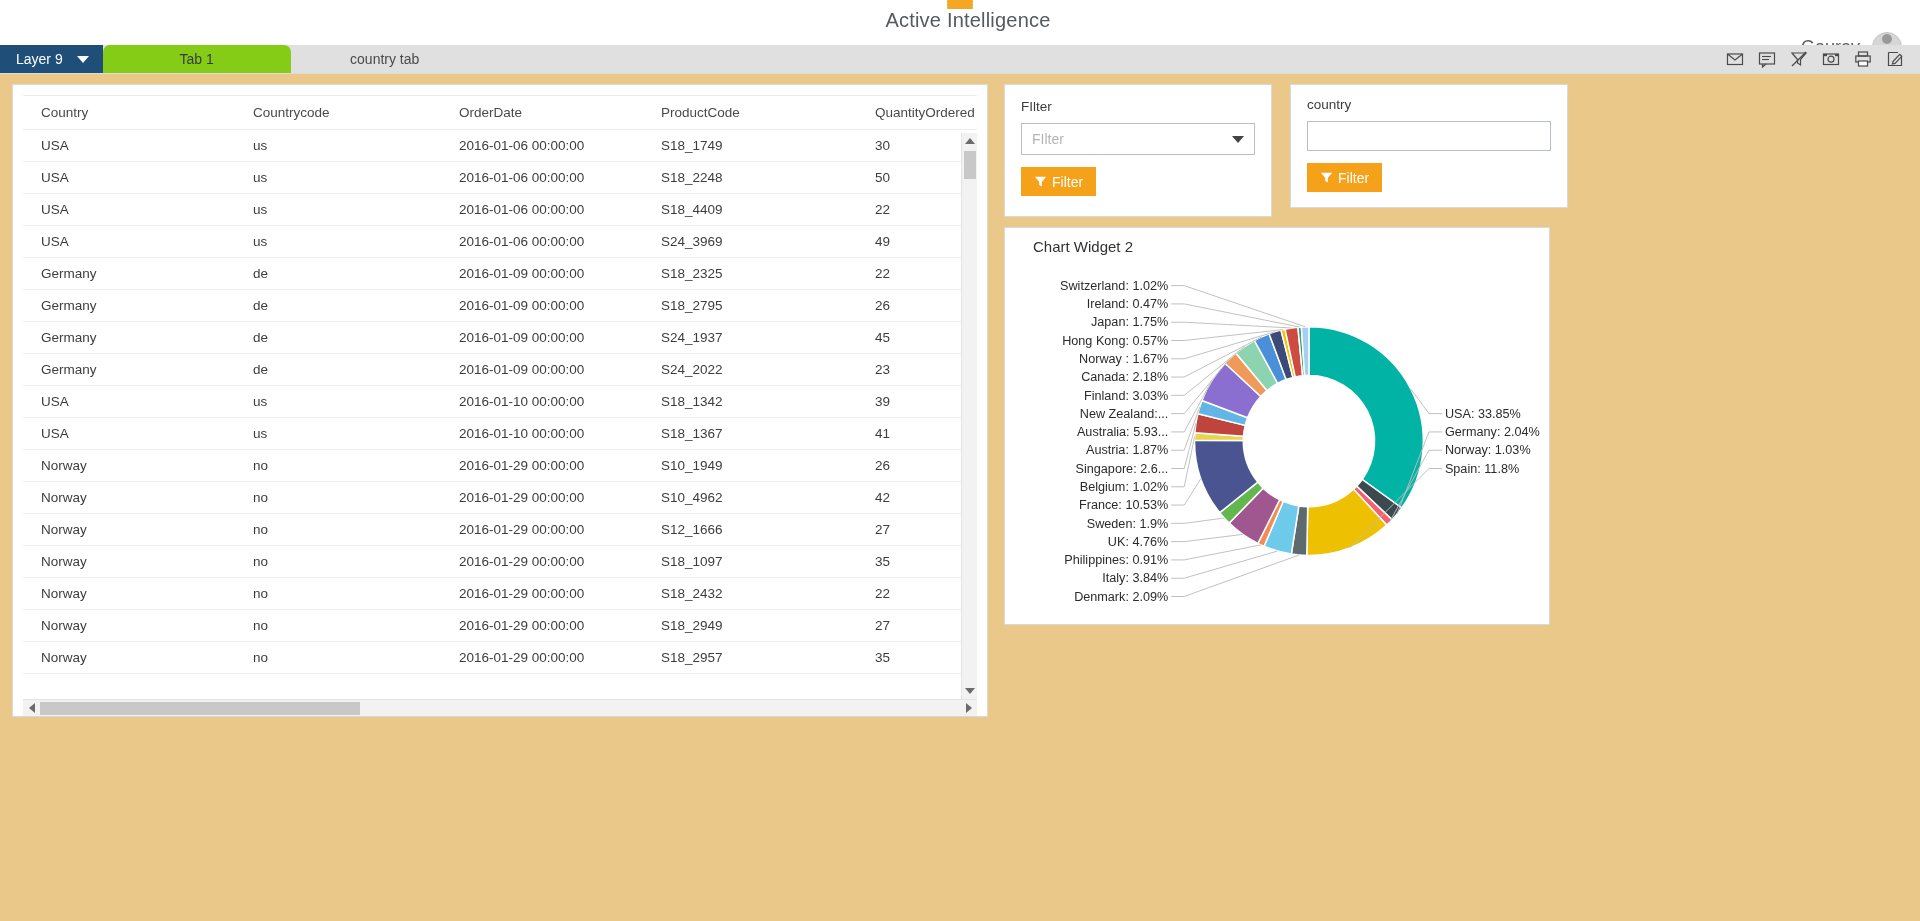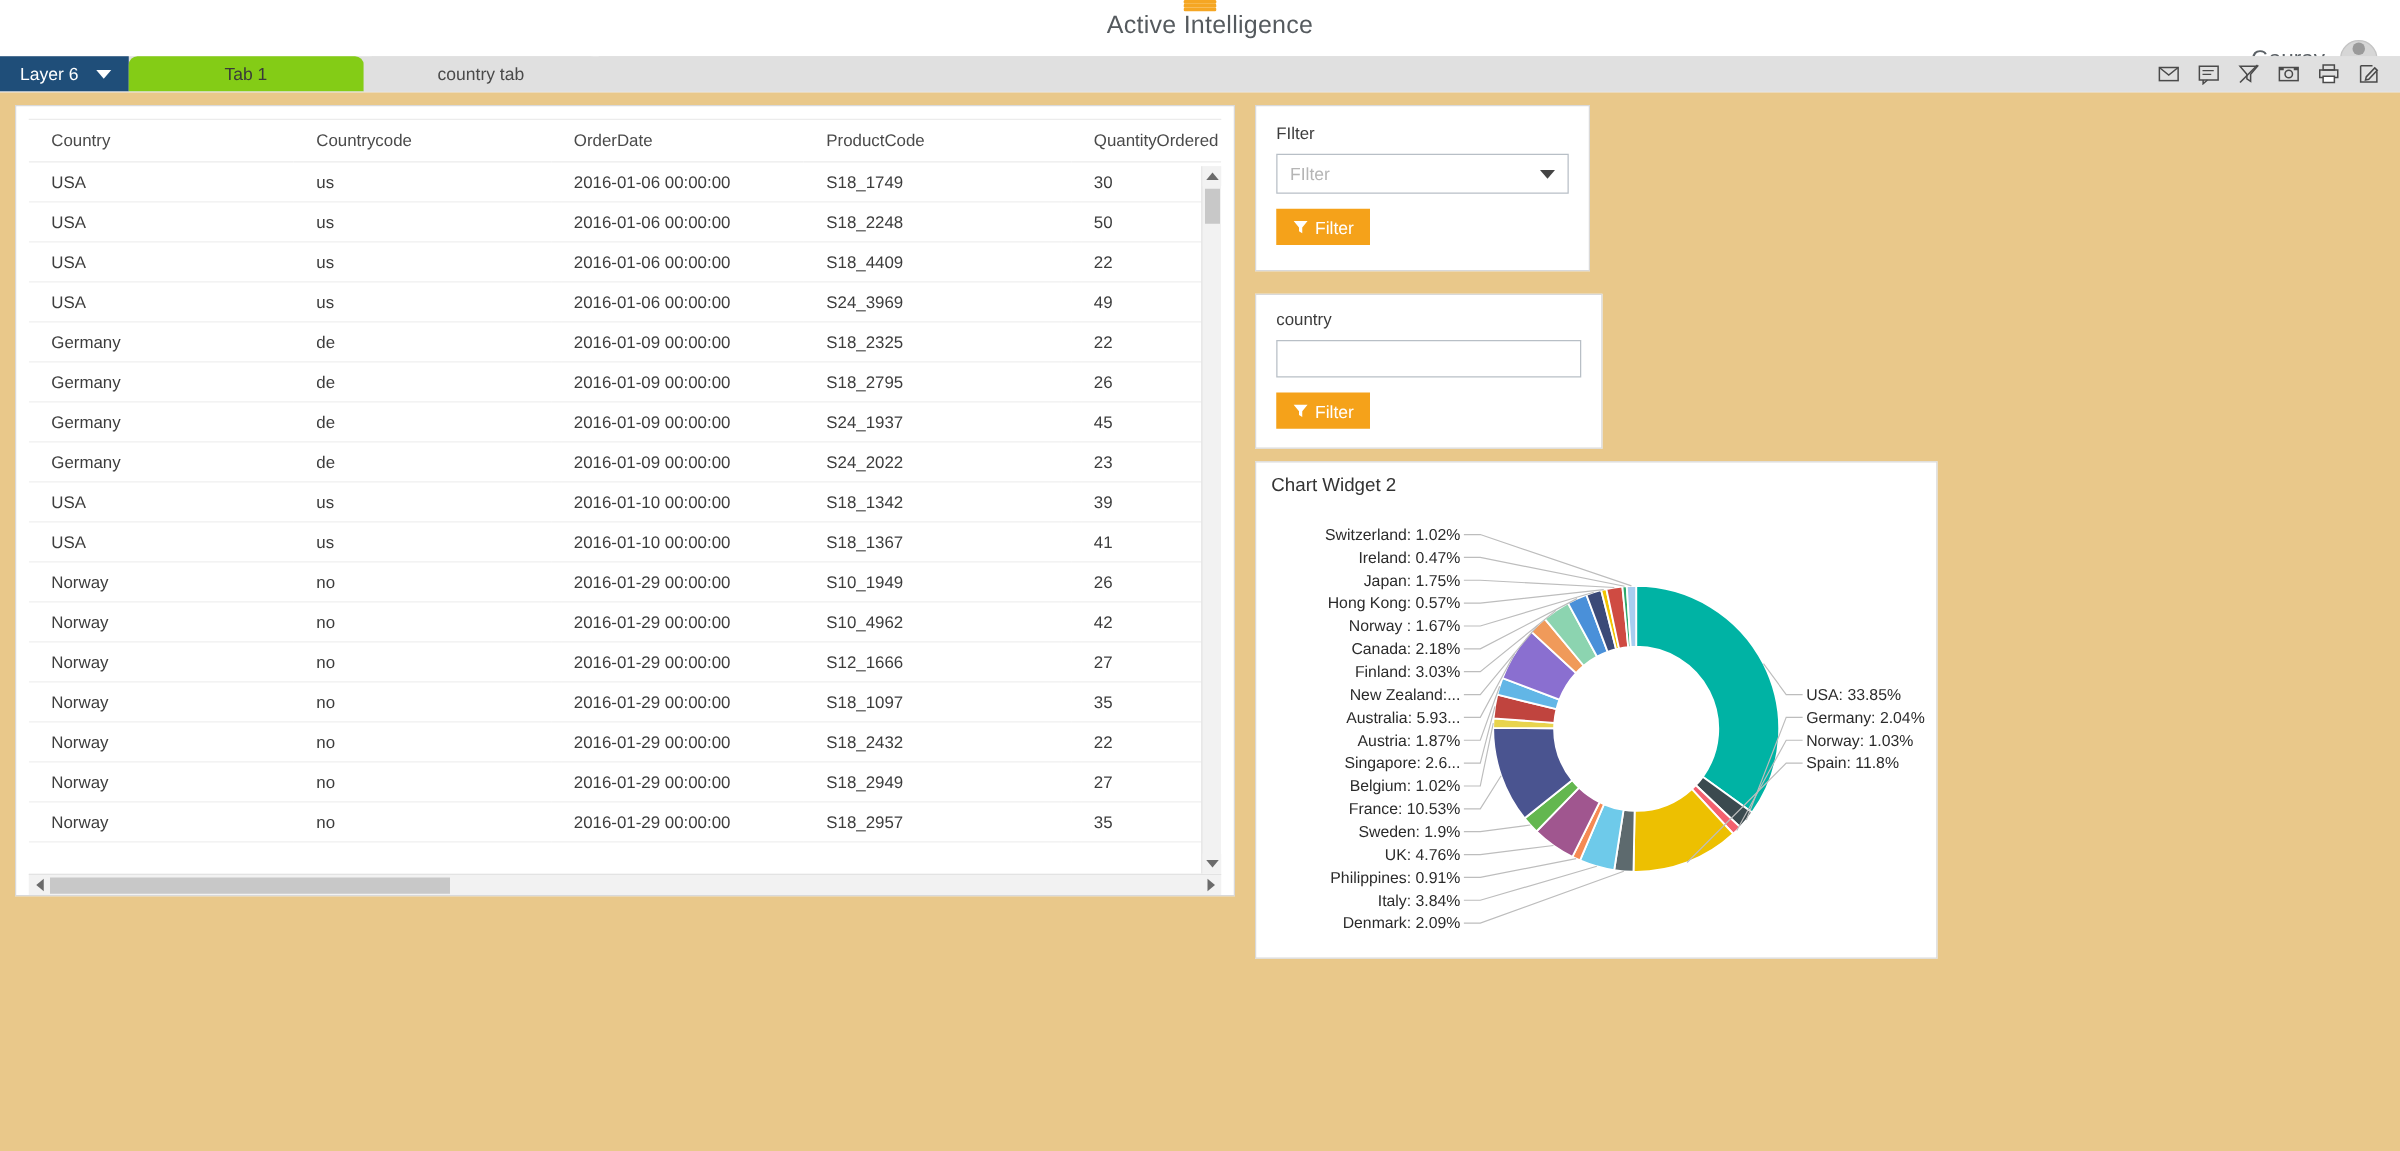--- a/index.html
+++ b/index.html
@@ -170,21 +170,21 @@
   .hscroll {
     height: 17px; margin: 0 10px 0 10px;
     background: #f2f2f2; border-top: 1px solid #e3e3e3;
     display: flex; align-items: center;
   }
   .hs-btn { width: 17px; height: 17px; display: flex; align-items: center; justify-content: center; cursor: pointer; }
   .hs-thumb { height: 13px; width: 320px; background: #c8c8c8; cursor: pointer; }
 
   
   .right-col { display: flex; flex-direction: column; gap: 10px; flex: 1; }
-  .right-top { display: flex; gap: 18px; flex-direction: column; }
+  .right-top { display: flex; gap: 18px; }
 
   .filter-widget {
     width: 268px; height: 133px;
     padding: 14px 16px;
   }
   .filter-widget.country-w { width: 278px; height: 124px; padding: 12px 16px; }
   .f-label { font-size: 13.5px; color: #3c3c3c; margin-bottom: 9px; }
   .f-select {
     width: 100%; height: 32px;
     border: 1px solid #b8bfc6; background: #fff;
@@ -216,21 +216,21 @@
     display: inline-flex; align-items: center; gap: 5px;
     font-family: "Liberation Sans", sans-serif;
   }
 
   
   .chart-widget {
     width: 546px; height: 398px;
     padding: 10px 0 0 0;
     position: relative;
   }
-  .chart-title { font-size: 15px; color: #333; padding-left: 12px; }
+  .chart-title { font-size: 15px; color: #333; padding-left: 28px; }
   .chart-area { position: absolute; inset: 32px 0 0 0; margin-left: 32px; }
   .chart-area svg { display: block; width: 100%; height: 100%; }
 </style>
 </head>
 <body>
 
 <div class="appbar">
   <div class="hamburger">
     <span></span>
       <span></span>
@@ -244,21 +244,21 @@
         <span class="head"></span>
           <span class="body"></span>
       </span>
     </span>
   </div>
 </div>
 
 <div class="tabstrip">
   <div class="tab-row">
     <div class="layer-btn">
-      <span>Layer 6</span>
+      <span>Layer 9</span>
       <span class="caret-dn"></span>
     </div>
     <div class="tab active">
       <span>Tab 1</span>
     </div>
     <div class="tab">
       <span>country tab</span>
     </div>
     <div class="tab-spacer"></div>
     <div class="tab-icons">

